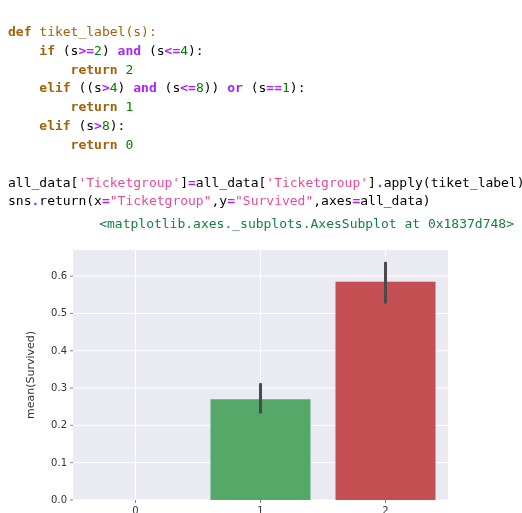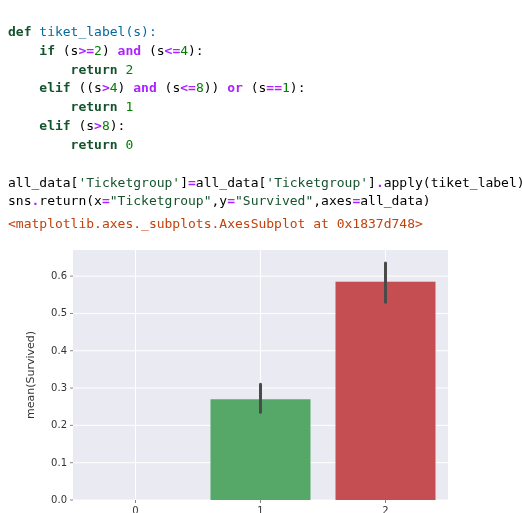--- a/index.html
+++ b/index.html
@@ -9,29 +9,30 @@
     font-size: 13px;
     line-height: 1.45;
     background: #fff;
     color: #000;
     width: 506px;
   }
   .code {
     white-space: pre;
     font-family: inherit;
   }
-  .kw { color: #14532d; font-weight: bold; }
-  .fn { color: #0369a1; }
+  .kw { color: #a16207; font-weight: bold; }
+  .fn { color: #a16207; }
   .op { color: #aa22ff; font-weight: bold; }
   .num { color: #008000; }
-  .str { color: #14532d; margin-top: 44px; }
+  .str { color: #ec4899; margin-top: 44px; }
   .out {
-    color: #c2410c;
+    color: #15803d;
     margin: 4px 0 6px 0;
     white-space: pre;
+    text-align: right;
   }
   .chart-wrap {
     margin-top: 4px;
     padding-left: 10px;
   }
   svg { display: block; }
   .axis-label {
     font-family: "DejaVu Sans", Arial, sans-serif;
     font-size: 11px;
     fill: #333;

